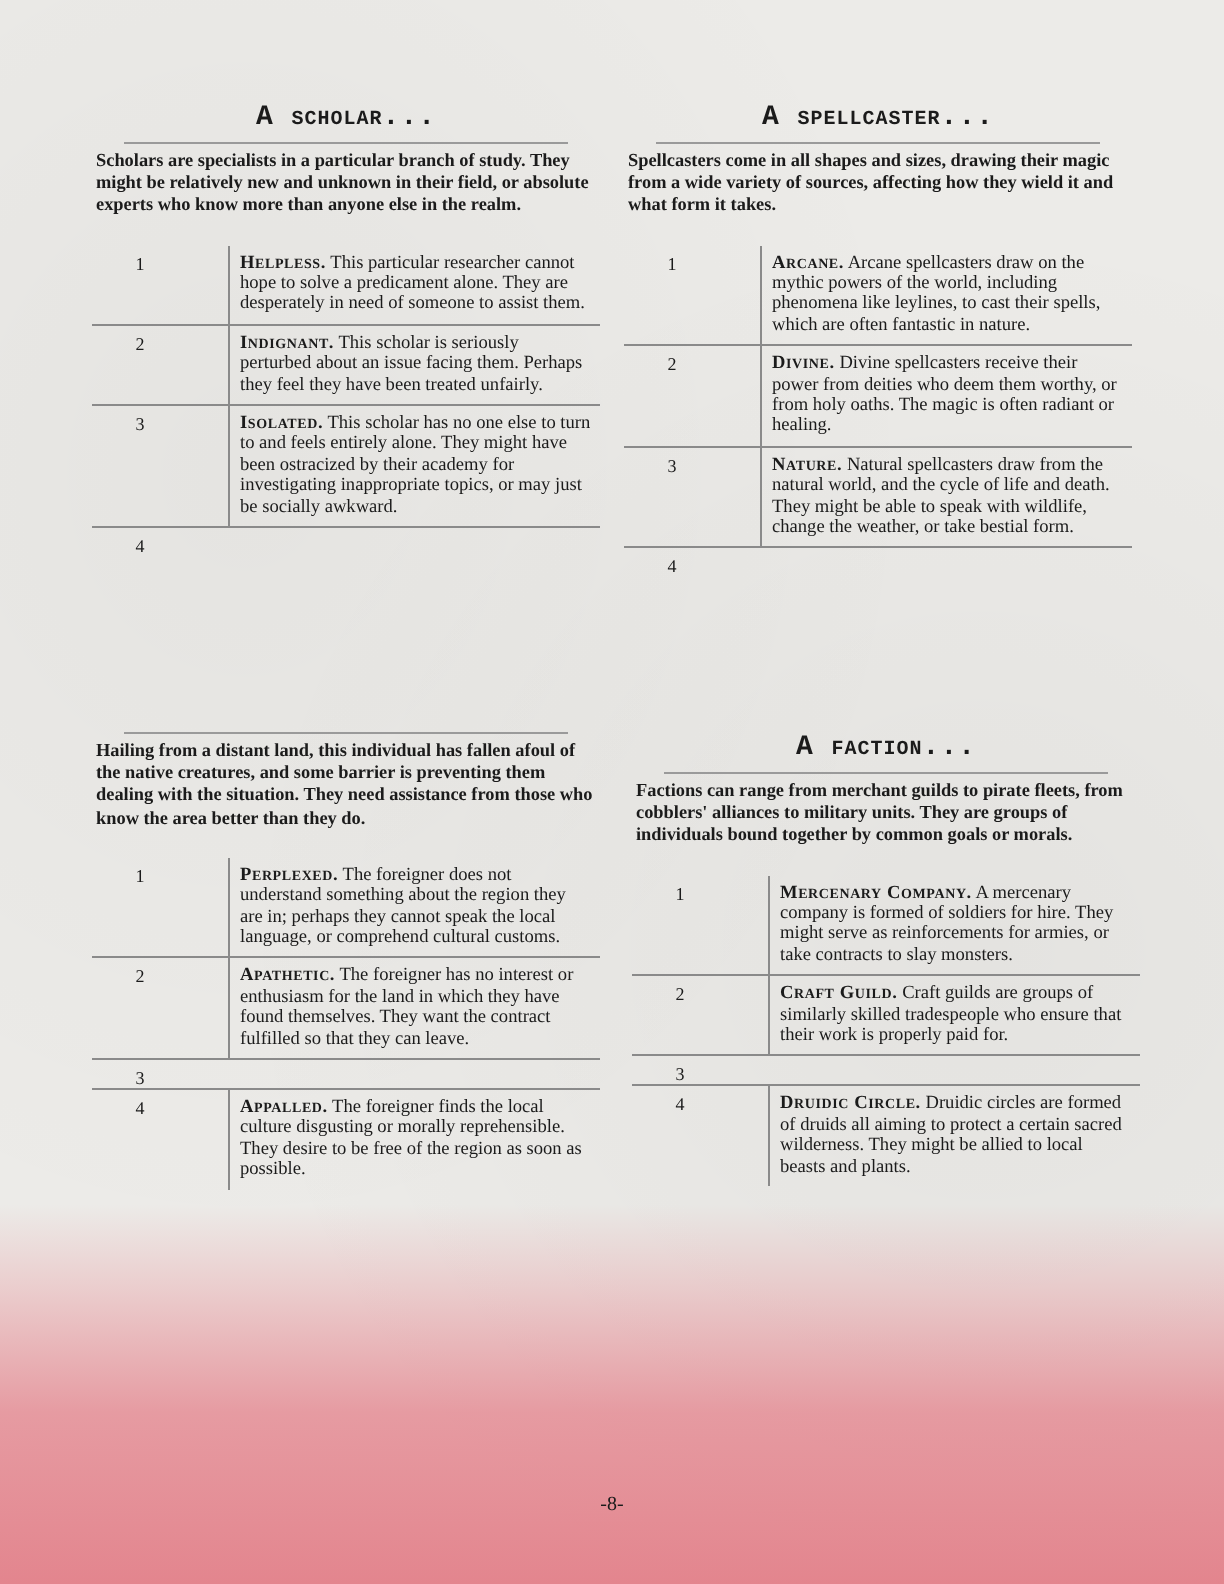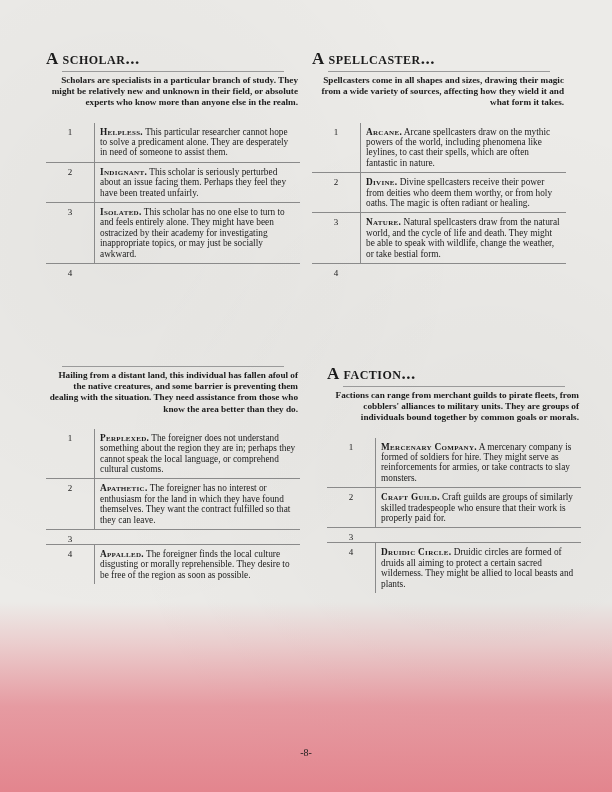--- a/index.html
+++ b/index.html
@@ -6,29 +6,29 @@
   body{width:612px;height:792px;overflow:hidden;position:relative;
     background:
       radial-gradient(ellipse at 20% 30%, rgba(0,0,0,0.03), transparent 50%),
       radial-gradient(ellipse at 80% 60%, rgba(0,0,0,0.035), transparent 55%),
       #ecebe8;
     font-family:"Liberation Serif","DejaVu Serif",serif;color:#1b1b1b;}
   .wash{position:absolute;left:0;right:0;bottom:0;height:190px;
     background:linear-gradient(to bottom, rgba(232,150,156,0) 0%, rgba(232,150,156,0.35) 22%, rgba(228,128,138,0.75) 55%, rgba(226,122,132,0.9) 100%);
     pointer-events:none;}
   .section{position:absolute;width:254px;}
-  h2{margin:0;font-family:Liberation Serif, serif;font-weight:bold;
-    font-size:17px;letter-spacing:0.5px;font-variant:small-caps;line-height:20px;}
+  h2{margin:0;text-align:center;font-family:Liberation Mono, monospace;font-weight:bold;
+    font-size:14px;letter-spacing:0.5px;font-variant:small-caps;line-height:20px;}
   .rule{height:1px;background:#9a9a9a;margin:2px 16px 3px 16px;}
-  .intro{margin:0;text-align:right;font-weight:bold;font-size:9.2px;line-height:11.2px;padding:0 2px;}
+  .intro{margin:0;text-align:left;font-weight:bold;font-size:9.2px;line-height:11.2px;padding:0 2px;}
   .table{margin-top:14px;}
   .row{display:flex;border-bottom:1px solid #8a8a8a;}
   .row:last-child{border-bottom:none;}
   .num{width:48px;flex:none;text-align:center;font-size:9px;padding-top:4px;}
-  .desc{flex:1;border-left:1px solid #8a8a8a;padding:4px 4px 4px 5px;font-size:9.3px;line-height:10.4px;}
+  .desc{flex:1;border-left:1px solid #8a8a8a;padding:4px 4px 4px 5px;font-size:9.3px;line-height:10.4px;margin-left:20px;}
   .name{font-weight:bold;font-variant:small-caps;letter-spacing:0.3px;}
   .page-num{position:absolute;left:0;right:0;top:747px;text-align:center;font-size:10px;}
 </style>
 </head>
 <body>
 
 <div class="wash"></div>
 
 <div class="section" style="left:46px;top:49px;">
   <h2>A scholar...</h2>
@@ -91,21 +91,21 @@
     <div class="row">
       <div class="num">3</div>
     </div>
     <div class="row">
       <div class="num">4</div>
       <div class="desc"><span class="name">Appalled.</span><span> The foreigner finds the local culture disgusting or morally reprehensible. They desire to be free of the region as soon as possible.</span></div>
     </div>
   </div>
 </div>
 
-<div class="section" style="left:327px;top:364px;">
+<div class="section" style="left:316px;top:364px;">
   <h2>A faction...</h2>
   <div class="rule"></div>
   <p class="intro">Factions can range from merchant guilds to pirate fleets, from cobblers' alliances to military units. They are groups of individuals bound together by common goals or morals.</p>
   <div class="table">
     <div class="row">
       <div class="num">1</div>
       <div class="desc"><span class="name">Mercenary Company.</span><span> A mercenary company is formed of soldiers for hire. They might serve as reinforcements for armies, or take contracts to slay monsters.</span></div>
     </div>
     <div class="row">
       <div class="num">2</div>

